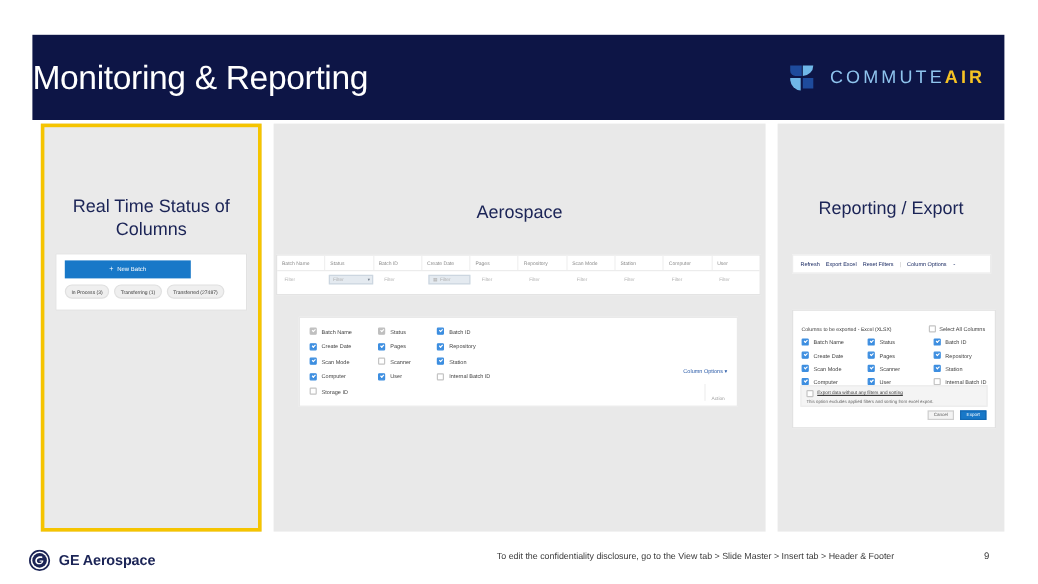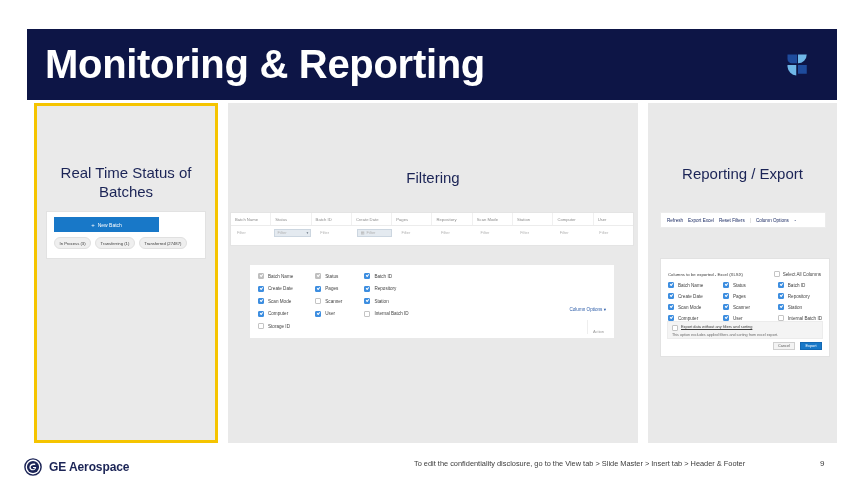--- a/index.html
+++ b/index.html
@@ -12,22 +12,22 @@
     position: relative;
   }
 
   
   .titlebar {
     position: absolute; left: 27px; top: 29px; width: 810px; height: 71px;
     background: #0d1546;
     display: flex; align-items: center; justify-content: space-between;
   }
   .slide-title {
-    color: #ffffff; font-size: 40px; font-weight: 700;
-    margin-left: 18px; letter-spacing: -0.3px; white-space: nowrap;
+    color: #ffffff; font-size: 28px; font-weight: 400;
+    letter-spacing: -0.3px; white-space: nowrap;
   }
   .brand { display: flex; align-items: center; margin-right: 16px; }
   .brand-mark { width: 28px; height: 28px; position: relative; margin-right: 9px; }
   .brand-text { font-size: 15px; letter-spacing: 2.6px; display: flex; }
   .brand-commute { color: #8fc4ee; }
   .brand-air { color: #f6c324; font-weight: bold; }
 
   
   .panel { position: absolute; background: #e9e9e9; }
   .panel-left  { left: 34px;  top: 103px; width: 184px; height: 340px;
@@ -185,41 +185,45 @@
   <div class="slide-title">Monitoring &amp; Reporting</div>
   <div class="brand">
     <div class="brand-mark">
       <svg viewBox="0 0 32 32" width="28" height="28" aria-hidden="true">
         <path d="M4 4 H15 V14 H9 A5 5 0 0 1 4 9 Z" fill="#1e4b9c"></path>
         <path d="M16 4 H26 A10 10 0 0 1 16 14 Z" fill="#6fb7e8"></path>
         <path d="M4 16 H14 V28 A11 11 0 0 1 4 18 Z" fill="#6fb7e8"></path>
         <path d="M16 16 H26 V26 H16 Z" fill="#1e4b9c"></path>
       </svg>
     </div>
+    <div class="brand-text">
+      <span class="brand-commute">COMMUTE</span>
+      <span class="brand-air">AIR</span>
+    </div>
   </div>
 </div>
 
 <div class="panel panel-left">
-  <div class="panel-heading">Real Time Status of Batches</div>
+  <div class="panel-heading">Real Time Status of Columns</div>
 </div>
 
 <div class="shot-left">
   <div class="new-batch-btn">
     <span class="plus-ico">+</span>
     <span>New Batch</span>
   </div>
   <div class="chips">
     <span class="chip">In Process (3)</span>
     <span class="chip">Transferring (1)</span>
     <span class="chip">Transferred (27487)</span>
   </div>
 </div>
 
 <div class="panel panel-mid">
-  <div class="panel-heading">Filtering</div>
+  <div class="panel-heading">Aerospace</div>
 </div>
 
 <div class="shot-filter">
   <div class="fl-head">
     <div class="fl-cell">Batch Name</div>
     <div class="fl-cell">Status</div>
     <div class="fl-cell">Batch ID</div>
     <div class="fl-cell">Create Date</div>
     <div class="fl-cell">Pages</div>
     <div class="fl-cell">Repository</div>

